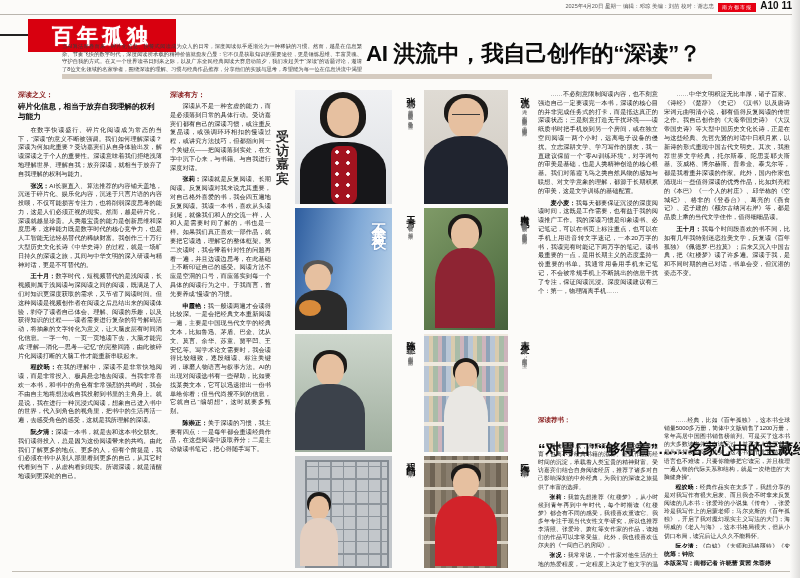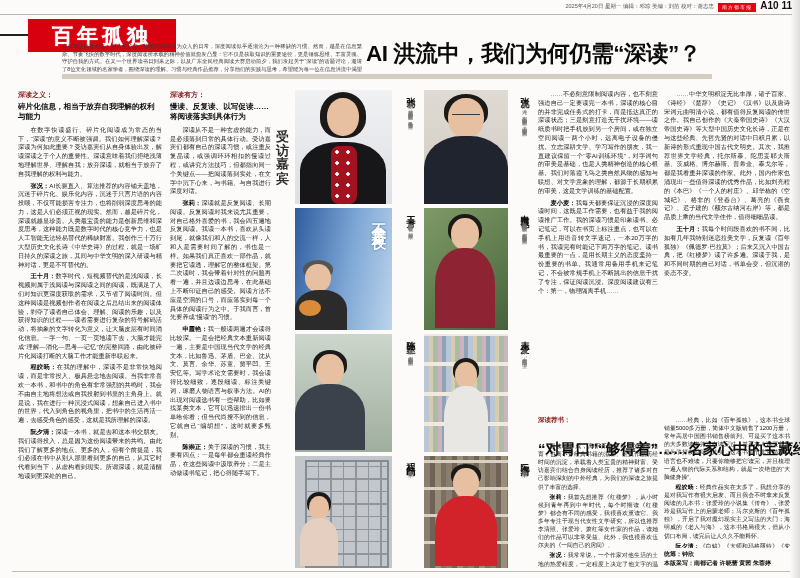--- a/index.html
+++ b/index.html
@@ -105,39 +105,38 @@
 
 <div id="page">
 
   <div class="dateline">2025年4月20日 星期一  编辑：邓琼  美编：刘苗  校对：谢志忠</div>
   <div class="paper-badge">南方都市报</div>
   <div class="pageno">A10 11</div>
   <div class="toprule"></div>
   <div class="leftline"></div>
   <div class="special-box">百年孤独</div>
   <div class="intro">当AI算法席卷而来，碎片化信息、快餐式阅读成为众人的日常，深度阅读似乎逐渐沦为一种稀缺的习惯。然而，越是在信息繁杂、节奏飞快的数字时代，深度阅读所承载的精神价值就愈发凸显：它不仅是获取知识的重要途径，更是锤炼思维、丰富灵魂、守护自我的方式。在又一个世界读书日到来之际，以及广东全民经典阅读大赛启动前夕，我们发起关于“深读”的话题讨论，邀请了8位文化领域的名家学者，围绕深读的理解、习惯与经典作品推荐，分享他们的实践与思考，希望能为每一位在信息洪流中渴望沉静阅读的读者，提供一份“深读指南”。</div>
-  <h1 class="headline" style="margin:0;">AI 洪流中，我们为何仍需“深读”？</h1>
+  <h1 class="headline" style="margin:0;">AI 洪流中，我自己创作的“深读”？</h1>
   <div class="beige-bar"></div>
 
   <div class="col" id="col1">
     <div class="kicker">深读之义：</div>
     <div class="colhead">碎片化信息，相当于放弃自我理解的权利与能力</div>
     <div>
 
     <p><span>在数字快读盛行、碎片化阅读成为常态的当下，“深读”的意义不断被强调。我们如何理解深读？深读为何如此重要？受访嘉宾们从自身体验出发，解读深读之于个人的重要性。深读意味着我们拒绝浅薄地理解世界、理解自我；放弃深读，就相当于放弃了自我理解的权利与能力。</span></p>
         <p><b class="lead">张况：</b><span>AI长驱直入、算法推荐的内容铺天盖地，沉迷于碎片化、娱乐化内容，沉迷于只言片语的内容投喂，不仅可能损害专注力，也将削弱深度思考的能力，这是人们必须正视的现实。然而，越是碎片化，深读就越显珍贵。人类最宝贵的能力是创新思维和深度思考，这种能力既是数字时代的核心竞争力，也是人工智能无法轻易替代的稀缺财富。我创作三十万行大型历史文化长诗《中华史诗》的过程，就是一场旷日持久的深读之旅，其间与中华文明的深入研读与精神对话，更是不可替代的。</span></p>
         <p><b class="lead">王十月：</b><span>数字时代，短视频替代的是浅阅读，长视频则属于浅阅读与深阅读之间的阅读，既满足了人们对知识更深度获取的需求，又节省了阅读时间。但这种阅读是视频创作者在阅读之后总结出来的阅读体验，剥夺了读者自己体会、理解、阅读的乐趣，以及获得知识的过程——读者需要进行复杂的符号解码活动，将抽象的文字转化为意义，让大脑皮层有时间消化信息。一字一句、一页一页地读下去，大脑才能完成“理解—消化—思考—记忆”的完整回路，由此被碎片化阅读打断的大脑工作才能重新串联起来。</span></p>
         <p><b class="lead">程皎旸：</b><span>在我的理解中，深读不是非常快地阅读，而是非常投入、极具悬念地去阅读。当我非常喜欢一本书，和书中的角色有非常强烈的共鸣时，我会不由自主地将想法或自我投射到书里的主角身上。就是说，我在进行一种沉浸式阅读，想象自己进入书中的世界，代入到角色的视角里，把书中的生活再活一遍，去感受角色的感受，这就是我所理解的深读。</span></p>
         <p><b class="lead">阮夕清：</b><span>深读一本书，就是去和这本书交朋友。我们读得投入，总是因为这份阅读带来的共鸣。由此我们了解更多的地点、更多的人，但有个前提是，我们必须在书中从别人那里看到更多的自己，从其它时代看到当下，从虚构看到现实。所谓深读，就是清醒地读到更深处的自己。</span></p>
       </div>
   </div>
 
   <div class="col" id="col2">
     <div class="kicker">深读有方：</div>
-    <div class="colhead">慢读、反复读、以写促读……将阅读落实到具体行为</div>
     <div>
 
     <p><span>深读从不是一种玄虚的能力，而是必须落到日常的具体行动。受访嘉宾们都有自己的深读习惯，或注重反复品读，或强调环环相扣的慢读过程，或讲究方法技巧，但都指向同一个关键点——把阅读落到实处，在文字中沉下心来，与书籍、与自我进行深度对话。</span></p>
         <p><b class="lead">张莉：</b><span>深读就是反复阅读、长期阅读。反复阅读对我来说尤其重要，对自己格外喜爱的书，我会四五遍地反复阅读。我读一本书，喜欢从头读到尾，就像我们和人的交流一样，人和人是需要时间了解的，书也是一样。如果我们真正喜欢一部作品，就要把它读透，理解它的整体框架。第二次读时，我会带着针对性的问题再看一遍，并且边读边思考，在此基础上不断印证自己的感受。阅读方法不应是空洞的口号，而应落实到每一个具体的阅读行为之中。于我而言，首先要养成“慢读”的习惯。</span></p>
         <p><b class="lead">申霞艳：</b><span>我一般读两遍才会读得比较深。一是会把经典文本重新阅读一遍，主要是中国现当代文学的经典文本，比如鲁迅、茅盾、巴金、沈从文、莫言、余华、苏童、贾平凹、王安忆等。写学术论文需要时，我会读得比较细致，逐段细读、标注关键词，琢磨人物语言与叙事方法。AI的出现对阅读选书有一些帮助，比如要找某类文本，它可以迅速排出一份书单给你看；但当代尚搜不到的信息，它就自己“编胡想”，这时就要多甄别。</span></p>
         <p><b class="lead">陈崇正：</b><span>关于深读的习惯，我主要有四点：一是每年都会重读经典作品，在这些阅读中汲取养分；二是主动做读书笔记，把心得随手写下。</span></p>
       </div>
   </div>
 
   <div class="guest-label">受访嘉宾</div>

